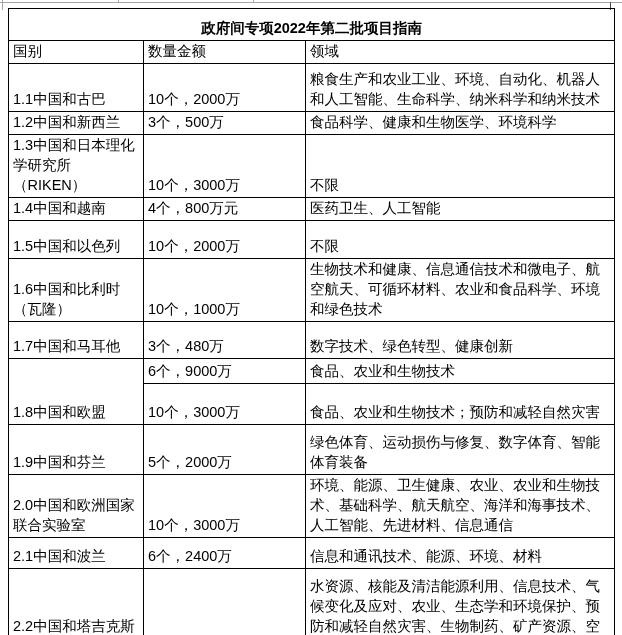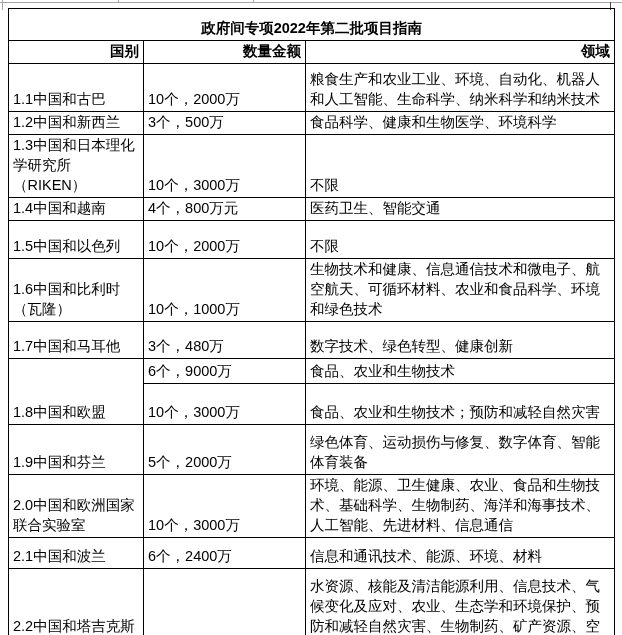--- a/index.html
+++ b/index.html
@@ -64,23 +64,23 @@
   }
   td.title-cell {
     text-align: center;
     vertical-align: middle;
     font-weight: bold;
     font-size: 16px;
     line-height: 20px;
     padding: 2px 4px;
   }
   td.header-cell {
-    text-align: right;
+    text-align: left;
     vertical-align: middle;
-    font-weight: bold;
+    font-weight: normal;
     font-size: 15px;
     line-height: 16px;
     padding: 0 2px;
   }
 </style>
 </head>
 <body>
 
 <div class="remnant-hline"></div>
 <div class="remnant-vline-left"></div>
@@ -120,21 +120,21 @@
 
   <tr style="height:47px">
     <td>1.3中国和日本理化学研究所（RIKEN）</td>
     <td>10个，3000万</td>
     <td>不限</td>
   </tr>
 
   <tr style="height:22px">
     <td>1.4中国和越南</td>
     <td>4个，800万元</td>
-    <td>医药卫生、智能交通</td>
+    <td>医药卫生、人工智能</td>
   </tr>
 
   <tr style="height:38px">
     <td>1.5中国和以色列</td>
     <td>10个，2000万</td>
     <td>不限</td>
   </tr>
 
   <tr style="height:59px">
     <td>1.6中国和比利时（瓦隆）</td>
@@ -161,21 +161,21 @@
 
   <tr style="height:50px">
     <td>1.9中国和芬兰</td>
     <td>5个，2000万</td>
     <td>绿色体育、运动损伤与修复、数字体育、智能体育装备</td>
   </tr>
 
   <tr style="height:61px">
     <td>2.0中国和欧洲国家联合实验室</td>
     <td>10个，3000万</td>
-    <td>环境、能源、卫生健康、农业、食品和生物技术、基础科学、生物制药、海洋和海事技术、人工智能、先进材料、信息通信</td>
+    <td>环境、能源、卫生健康、农业、农业和生物技术、基础科学、航天航空、海洋和海事技术、人工智能、先进材料、信息通信</td>
   </tr>
 
   <tr style="height:31px">
     <td>2.1中国和波兰</td>
     <td>6个，2400万</td>
     <td>信息和通讯技术、能源、环境、材料</td>
   </tr>
 
   <tr style="height:90px">
     <td>2.2中国和塔吉克斯坦</td>

